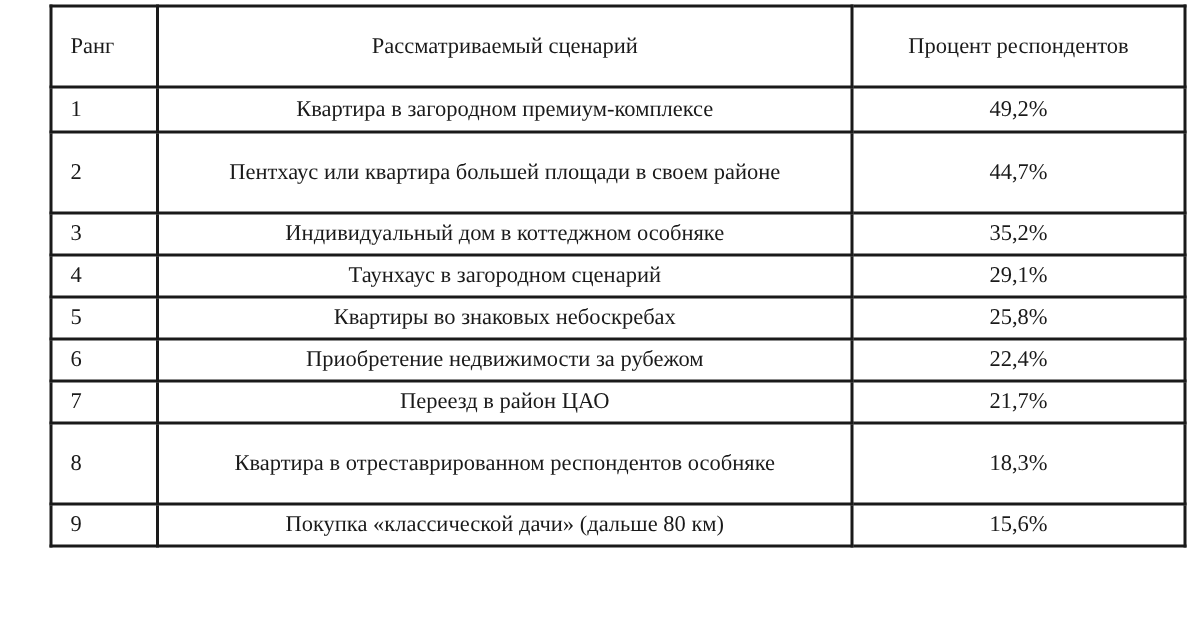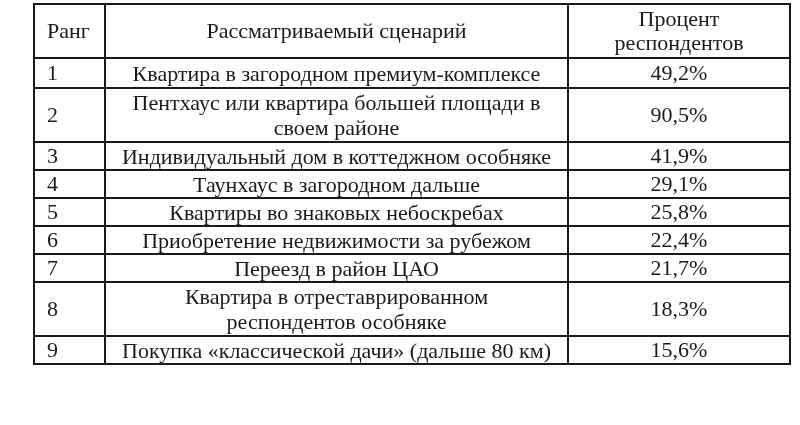--- a/index.html
+++ b/index.html
@@ -23,21 +23,21 @@
       height: 3px;
       border-top: 2px solid #bdbdbd;
     }
     table.rank-table {
       position: absolute;
       left: 33px;
       top: 3px;
       width: 756px;
       border-collapse: collapse;
       table-layout: fixed;
-      font-size: 22px;
+      font-size: 15px;
       line-height: 24px;
     }
     table.rank-table td, table.rank-table th {
       border: 2px solid #1a1a1a;
       padding: 0 12px;
       font-weight: normal;
       vertical-align: middle;
     }
     col.c-rank { width: 71px; }
     col.c-scenario { width: 463px; }
@@ -71,30 +71,30 @@
   </thead>
   <tbody>
     <tr class="row-1">
       <td class="rank">1</td>
       <td class="scenario">Квартира в загородном премиум-комплексе</td>
       <td class="pct">49,2%</td>
     </tr>
     <tr class="double">
       <td class="rank">2</td>
       <td class="scenario">Пентхаус или квартира большей площади в своем районе</td>
-      <td class="pct">90,5%</td>
+      <td class="pct">44,7%</td>
     </tr>
     <tr class="single">
       <td class="rank">3</td>
       <td class="scenario">Индивидуальный дом в коттеджном особняке</td>
-      <td class="pct">41,9%</td>
+      <td class="pct">35,2%</td>
     </tr>
     <tr class="single">
       <td class="rank">4</td>
-      <td class="scenario">Таунхаус в загородном дальше</td>
+      <td class="scenario">Таунхаус в загородном сценарий</td>
       <td class="pct">29,1%</td>
     </tr>
     <tr class="single">
       <td class="rank">5</td>
       <td class="scenario">Квартиры во знаковых небоскребах</td>
       <td class="pct">25,8%</td>
     </tr>
     <tr class="single">
       <td class="rank">6</td>
       <td class="scenario">Приобретение недвижимости за рубежом</td>

